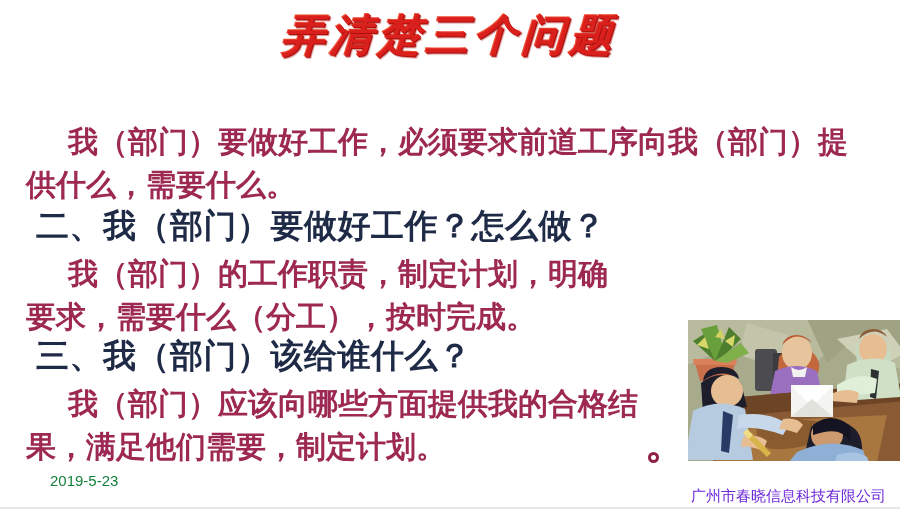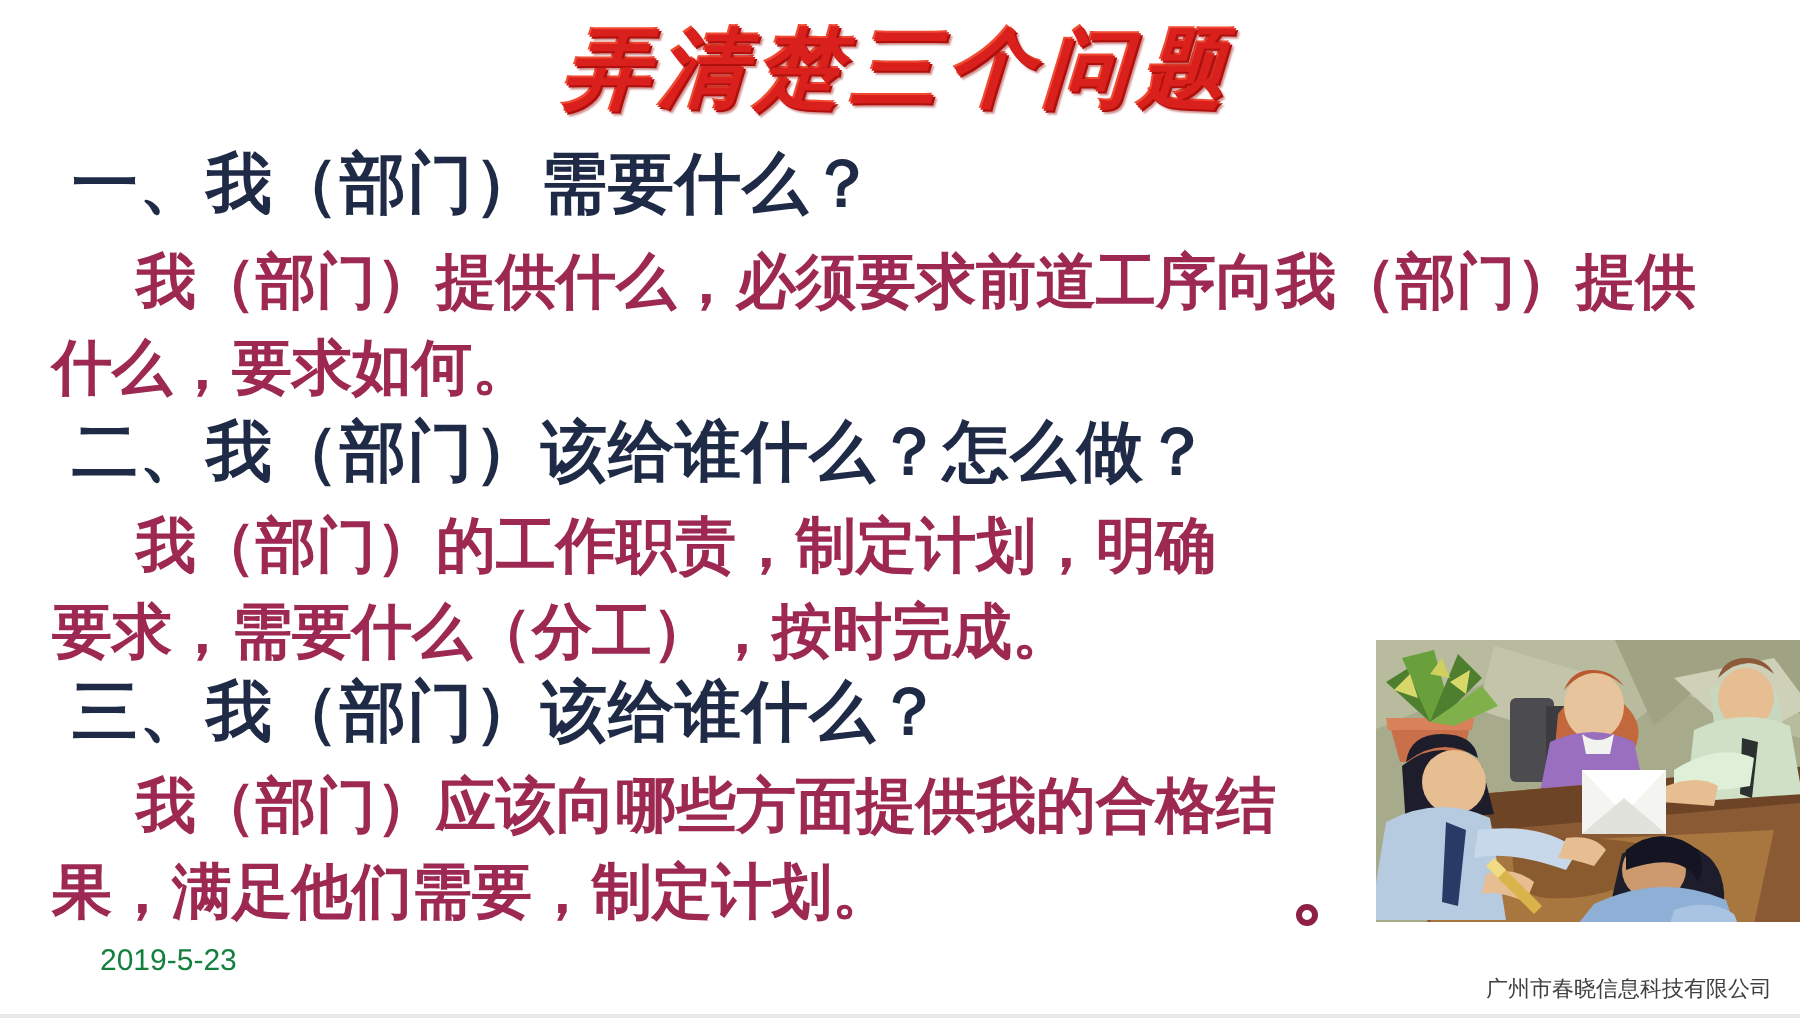--- a/index.html
+++ b/index.html
@@ -120,38 +120,37 @@
     font-size: 15px;
     color: #2b2b2b;
     font-family: "Liberation Sans", sans-serif;
     padding-left: 740px;
     box-sizing: border-box;
   }
   #footer-company {
     position: absolute;
     right: 14px;
     top: 487px;
-    font-size: 11px;
-    color: #404040;
+    font-size: 15px;
+    color: #6d28d9;
     font-family: Liberation Mono, monospace;
     white-space: nowrap;
   }
 </style>
 </head>
 <body>
 
 <div id="slide">
 
   <div id="title">弄清楚三个问题</div>
 
-  <div class="heading" id="heading-1">一、我（部门）需要什么？</div>
-
-  <div class="body-text" id="body-1">我（部门）提供什么，必须要求前道工序向我（部门）提供什么，要求如何。</div>
-
-  <div class="heading" id="heading-2">二、我（部门）该给谁什么？怎么做？</div>
+
+  <div class="body-text" id="body-1">我（部门）要做好工作，必须要求前道工序向我（部门）提供什么，需要什么。</div>
+
+  <div class="heading" id="heading-2">二、我（部门）要做好工作？怎么做？</div>
 
   <div class="body-text" id="body-2">我（部门）的工作职责，制定计划，明确要求，需要什么（分工），按时完成。</div>
 
   <div class="heading" id="heading-3">三、我（部门）该给谁什么？</div>
 
   <div class="body-text" id="body-3">我（部门）应该向哪些方面提供我的合格结果，满足他们需要，制定计划。</div>
 
   <figure id="clipart-figure">
     <svg id="clipart" viewBox="0 0 218 143" xmlns="http://www.w3.org/2000/svg">
 

